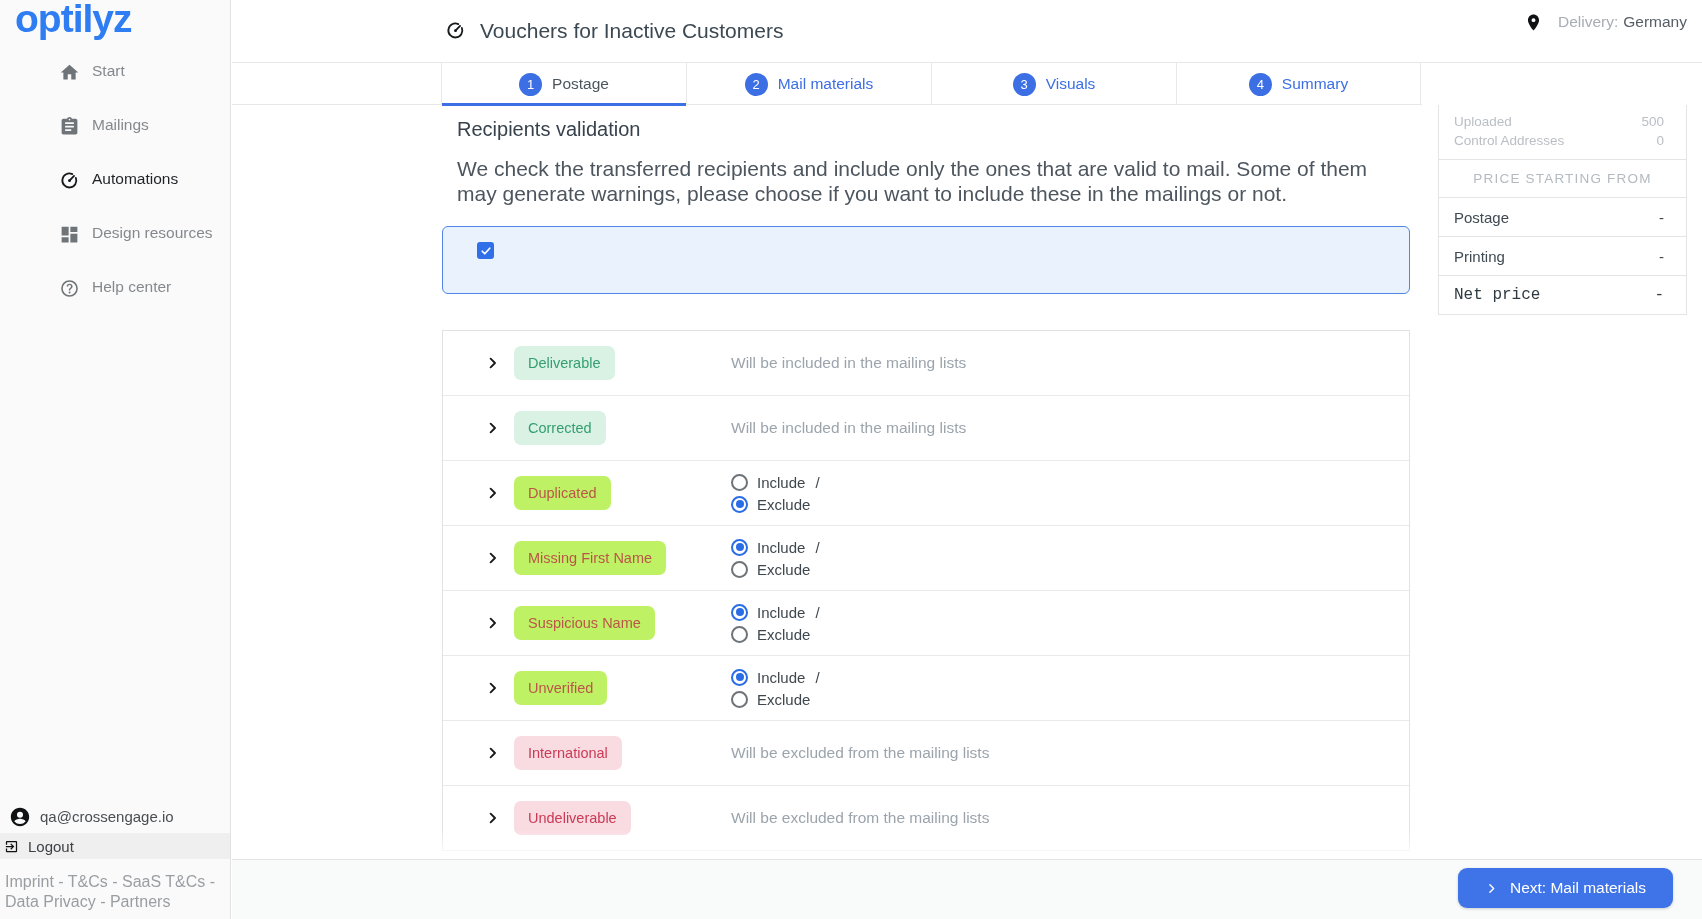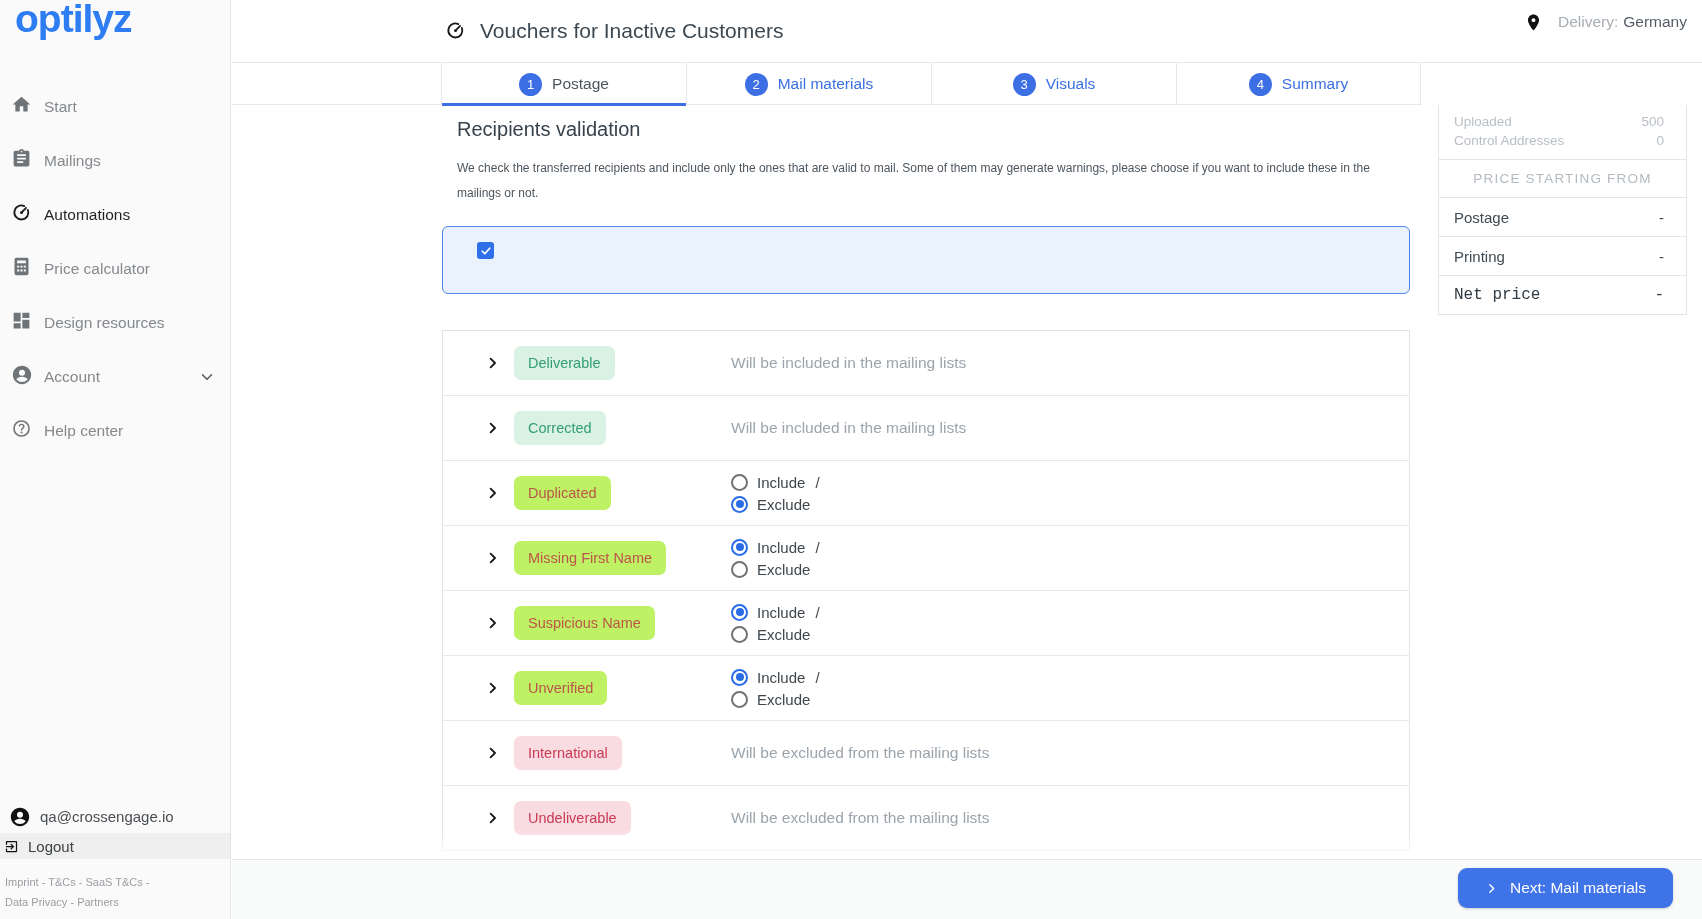--- a/index.html
+++ b/index.html
@@ -7,33 +7,33 @@
     width:1702px;height:919px;position:relative;overflow:hidden;
     font-family:"Liberation Sans",sans-serif;background:#fff;color:#3f4a52;
     -webkit-font-smoothing:antialiased;
   }
   svg{display:block}
 
   
   .sidebar{position:absolute;left:0;top:0;width:231px;height:919px;background:#fafafa;border-right:1px solid #e2e2e2;box-sizing:border-box;}
   .logo{position:absolute;left:15px;top:-4px;font-size:39px;font-weight:bold;color:#2e7df2;letter-spacing:-1px;line-height:46px;cursor:pointer;}
   .nav{position:absolute;top:62px;left:0;right:0;}
-  .nav-item{height:54px;display:flex;align-items:flex-end;padding:0 14px 0 11px;cursor:pointer;color:#85898d;}
+  .nav-item{height:54px;display:flex;align-items:flex-start;padding:0 14px 0 11px;cursor:pointer;color:#85898d;margin-left:48px;}
   .nav-item .nav-icon{width:22px;height:22px;color:#6f7478;flex:none;}
   .nav-item .nav-label{margin-left:11px;font-size:15.5px;}
   .nav-item.active{color:#1f2428;}
   .nav-item.active .nav-icon{color:#17191b;}
   .nav-chevron{margin-left:auto;color:#55595d;}
   .user-row{position:absolute;left:0;right:0;top:800px;height:32px;display:flex;align-items:center;padding-left:9px;cursor:pointer;}
   .user-icon{width:20px;height:20px;color:#101214;flex:none;}
   .user-email{margin-left:11px;font-size:15px;color:#4a4e52;}
   .logout-row{position:absolute;left:0;right:0;top:833px;height:26px;background:#efefef;display:flex;align-items:center;padding-left:4px;cursor:pointer;}
   .logout-icon{width:15px;height:15px;color:#101214;flex:none;}
   .logout-label{margin-left:9px;font-size:15px;color:#3d4246;}
-  .legal{position:absolute;left:5px;top:872px;font-size:11px;color:#9a9ea2;line-height:20px;cursor:pointer;}
+  .legal{position:absolute;left:5px;top:872px;font-size:16px;color:#9a9ea2;line-height:20px;cursor:pointer;}
 
   
   .header{position:absolute;left:232px;top:0;width:1470px;height:63px;background:#fff;border-bottom:1px solid #e8e8e8;box-sizing:border-box;}
   .title-wrap{position:absolute;left:213px;top:0;height:62px;display:flex;align-items:center;}
   .title-icon{width:23px;height:23px;color:#17191b;flex:none;}
   .page-title{margin-left:12px;font-size:21px;color:#3c4852;}
   .delivery{position:absolute;right:15px;top:0;height:44px;display:flex;align-items:center;}
   .delivery-pin{width:19px;height:19px;color:#101214;}
   .delivery-label{margin-left:15px;font-size:15.5px;color:#a7adb3;}
   .delivery-value{margin-left:5px;font-size:15.5px;color:#555e66;}
@@ -51,21 +51,21 @@
   .panel{position:absolute;left:1438px;top:105px;width:249px;box-sizing:border-box;border:1px solid #e4e4e4;border-top:none;background:#fff;}
   .panel-stats{padding:7px 22px 9px 15px;}
   .stat-row{display:flex;justify-content:space-between;font-size:13.5px;color:#b9bfc5;line-height:19px;}
   .price-header{border-top:1px solid #e4e4e4;border-bottom:1px solid #e4e4e4;text-align:center;color:#b3bac0;font-size:13.5px;letter-spacing:1.2px;padding:11px 0;}
   .price-row{display:flex;justify-content:space-between;align-items:center;padding:0 22px 0 15px;height:38px;font-size:15px;color:#3f4a52;border-bottom:1px solid #e4e4e4;}
   .price-row:last-child{border-bottom:none;font-family:Liberation Mono, monospace;}
   .price-row.emphasis{font-size:16px;color:#2f3a42;}
 
   
   .heading{position:absolute;left:457px;top:118px;font-size:20px;color:#37424c;}
-  .intro{position:absolute;left:457px;top:156px;width:950px;font-size:12px;color:#4d565e;line-height:25px;}
+  .intro{position:absolute;left:457px;top:156px;width:950px;font-size:21px;color:#4d565e;line-height:25px;}
 
   .advanced-box{position:absolute;left:442px;top:226px;width:968px;height:68px;box-sizing:border-box;background:#eaf2fd;border:1px solid #4f87e8;border-radius:6px;display:flex;padding:14px 0 0 34px;}
   .checkbox{width:17px;height:17px;border-radius:3px;background:#2f6fe8;flex:none;margin-top:1px;display:flex;align-items:center;justify-content:center;cursor:pointer;}
   .checkbox svg{width:12px;height:12px;}
   .adv-text{margin-left:14px;}
   .adv-label{font-size:13.5px;color:#39424a;}
   .adv-desc{margin-top:6px;font-size:12px;color:#4b545c;}
 
   .list{position:absolute;left:442px;top:330px;width:968px;box-sizing:border-box;border:1px solid #e2e2e2;background:#fff;}
   .vrow{height:64px;border-bottom:1px solid #e9e9e9;position:relative;}
@@ -122,47 +122,25 @@
             <path d="M12 12.2l5.2-5.4"></path>
             <circle cx="12" cy="12.2" r="0.6" fill="currentColor"></circle>
           </svg>
         </span>
     <span class="nav-label">Automations</span>
 
   </div>
       <div class="nav-item">
     <span class="nav-icon">
           <svg viewBox="0 0 24 24" width="21" height="21">
-            <path fill="currentColor" fill-rule="evenodd" d="M6 2h12a2 2 0 0 1 2 2v16a2 2 0 0 1-2 2H6a2 2 0 0 1-2-2V4a2 2 0 0 1 2-2zm1 3v3.2h10V5H7zm0 6v2.2h2.4V11H7zm3.8 0v2.2h2.4V11h-2.4zm3.8 0v2.2H17V11h-2.4zM7 15.4v2.2h2.4v-2.2H7zm3.8 0v2.2h2.4v-2.2h-2.4zm3.8 0v2.2H17v-2.2h-2.4z"></path>
-          </svg>
-        </span>
-    <span class="nav-label">Price calculator</span>
-
-  </div>
-      <div class="nav-item">
-    <span class="nav-icon">
-          <svg viewBox="0 0 24 24" width="21" height="21">
             <path fill="currentColor" d="M3 13h8V3H3v10zm0 8h8v-6H3v6zm10 0h8V11h-8v10zm0-18v6h8V3h-8z"></path>
           </svg>
         </span>
     <span class="nav-label">Design resources</span>
 
-  </div>
-      <div class="nav-item">
-    <span class="nav-icon">
-          <svg viewBox="0 0 24 24" width="22" height="22">
-            <path fill="currentColor" fill-rule="evenodd" d="M12 2C6.48 2 2 6.48 2 12s4.48 10 10 10 10-4.48 10-10S17.52 2 12 2zm0 4.3a3.3 3.3 0 1 1 0 6.6 3.3 3.3 0 0 1 0-6.6zm0 13.4a8 8 0 0 1-6.1-2.8c.1-2 4.1-3.1 6.1-3.1s6 1.1 6.1 3.1a8 8 0 0 1-6.1 2.8z"></path>
-          </svg>
-        </span>
-    <span class="nav-label">Account</span>
-    <span class="nav-chevron">
-          <svg viewBox="0 0 24 24" width="18" height="18" fill="none" stroke="currentColor" stroke-width="2" stroke-linecap="round" stroke-linejoin="round">
-            <polyline points="6 9 12 15 18 9"></polyline>
-          </svg>
-        </span>
   </div>
       <div class="nav-item">
     <span class="nav-icon">
           <svg viewBox="0 0 24 24" width="21" height="21" fill="none">
             <circle cx="12" cy="12" r="8.6" stroke="currentColor" stroke-width="1.8"></circle>
             <path fill="currentColor" d="M11.2 14.4h1.7v-.3c0-.9.3-1.3 1.1-1.9.9-.6 1.5-1.4 1.5-2.6 0-1.8-1.4-3-3.4-3-1.9 0-3.3 1.2-3.4 3.1h1.8c.1-1 .7-1.6 1.6-1.6.9 0 1.5.6 1.5 1.5 0 .8-.3 1.2-1.1 1.8-.9.6-1.3 1.3-1.3 2.4v.6zm.9 3.2a1.1 1.1 0 1 0 0-2.2 1.1 1.1 0 0 0 0 2.2z"></path>
           </svg>
         </span>
     <span class="nav-label">Help center</span>
 

